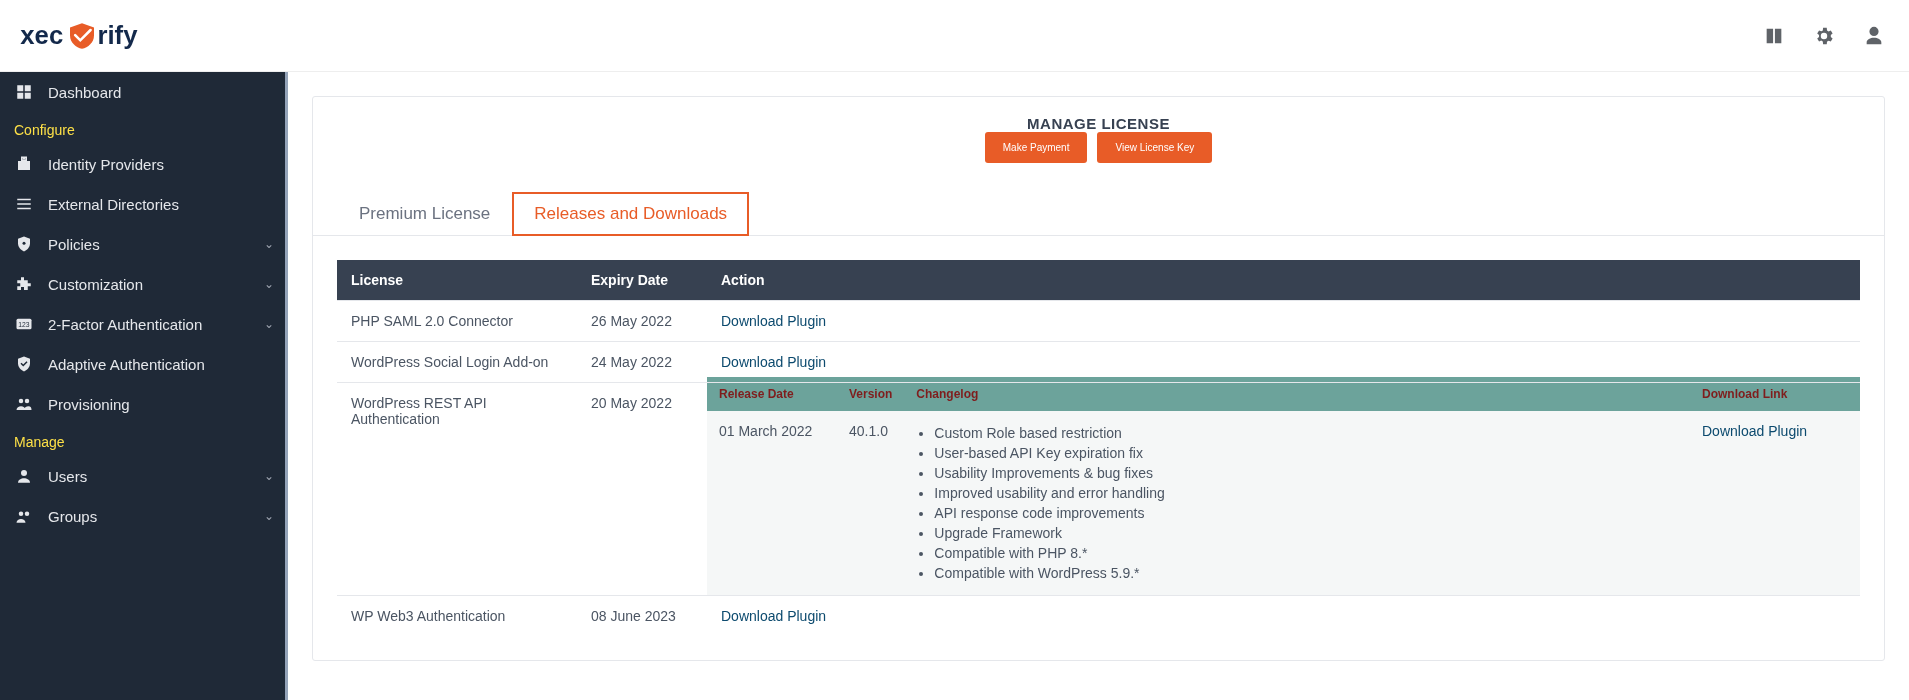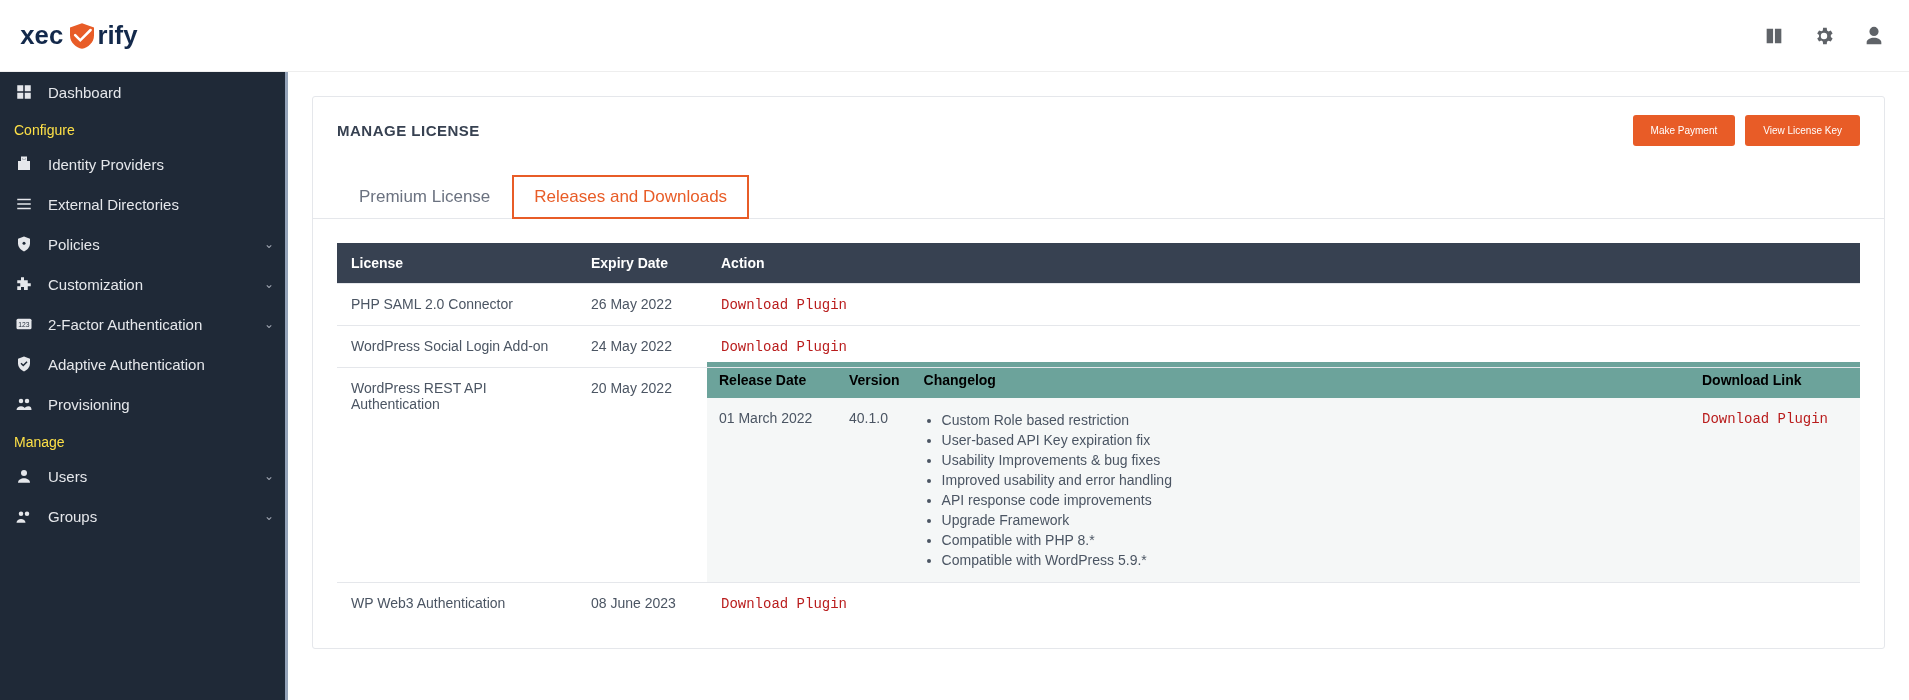--- a/index.html
+++ b/index.html
@@ -13,33 +13,33 @@
 .sidebar { width:288px; background:#1f2937; color:#e5e7eb; position:relative; overflow-y:auto; padding-bottom:10px; }
 .sidebar::-webkit-scrollbar{width:6px;}
 .sidebar-handle{position:absolute;right:-3px;top:0;bottom:0;width:6px;background:#94a3b8;cursor:col-resize;}
 .sb-item{display:flex;align-items:center;gap:14px;padding:10px 14px;cursor:pointer;font-size:15px;color:#e5e7eb;}
 .sb-icon{width:20px;height:20px;display:flex;align-items:center;justify-content:center;flex:0 0 20px;}
 .sb-item .label{flex:1;}
 .sb-chevron{font-size:12px;color:#9ca3af;}
 .sb-section{padding:10px 14px 6px 14px;color:#fde047;font-size:14px;}
 .content{flex:1;padding:24px;overflow:auto;background:#fff;}
 .card{border:1px solid #e5e7eb;border-radius:3px;}
-.card-head{display:flex;align-items:center;justify-content:space-between;padding:18px 24px;}
+.card-head{display:flex;align-items:center;justify-content:flex-end;padding:18px 24px;flex-direction:column;}
 .card-title{font-weight:700;color:#374151;letter-spacing:.5px;font-size:15px;}
 .head-btns{display:flex;gap:10px;}
 .btn{background:#e85c27;color:#fff;border:none;border-radius:3px;padding:10px 18px;font-size:10px;cursor:pointer;}
 .tabs{display:flex;padding:10px 24px 0 24px;border-bottom:1px solid #e5e7eb;gap:0;}
 .tab{padding:10px 20px;cursor:pointer;font-size:17px;color:#6b7280;border:2px solid transparent;position:relative;top:1px;}
 .tab.active{color:#e85c27;border:2px solid #e85c27;}
 .tbl{margin:24px;border-collapse:collapse;width:calc(100% - 48px);}
 .tbl thead th{background:#374151;color:#fff;text-align:left;padding:12px 14px;font-weight:600;font-size:14px;}
 .tbl tbody td{padding:12px 14px;border-top:1px solid #e5e7eb;color:#4b5563;font-size:14px;vertical-align:top;}
-.tbl a{color:#b91c1c;text-decoration:none;cursor:pointer;font-family:Liberation Mono, monospace;}
+.tbl a{color:#0c4a6e;text-decoration:none;cursor:pointer;}
 .inner{border-collapse:collapse;width:100%;margin-top:-6px;}
-.inner thead th{background:#6ca39b;color:#000000;text-align:left;padding:10px 12px;font-weight:600;font-size:14px;}
+.inner thead th{background:#6ca39b;color:#7f1d1d;text-align:left;padding:10px 12px;font-weight:600;font-size:12px;}
 .inner tbody td{padding:12px 12px;border-top:none;color:#4b5563;font-size:14px;vertical-align:top;background:#f5f7f7;}
 .inner ul{list-style:disc;padding-left:18px;}
 .inner ul li{padding:2px 0;}
 .col-lic{width:240px;}
 .col-date{width:130px;}
 </style>
 </head>
 <body>
 
 <div class="topbar">

